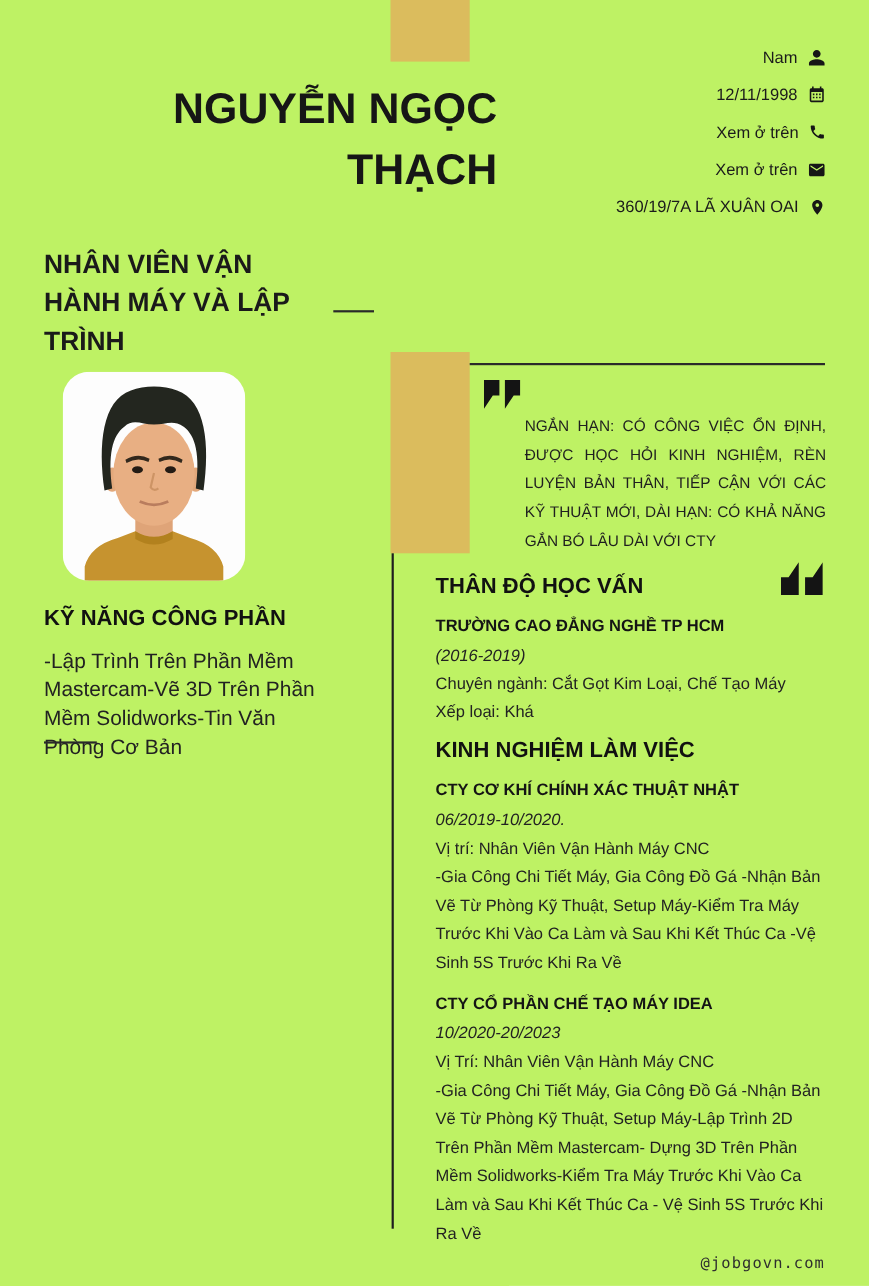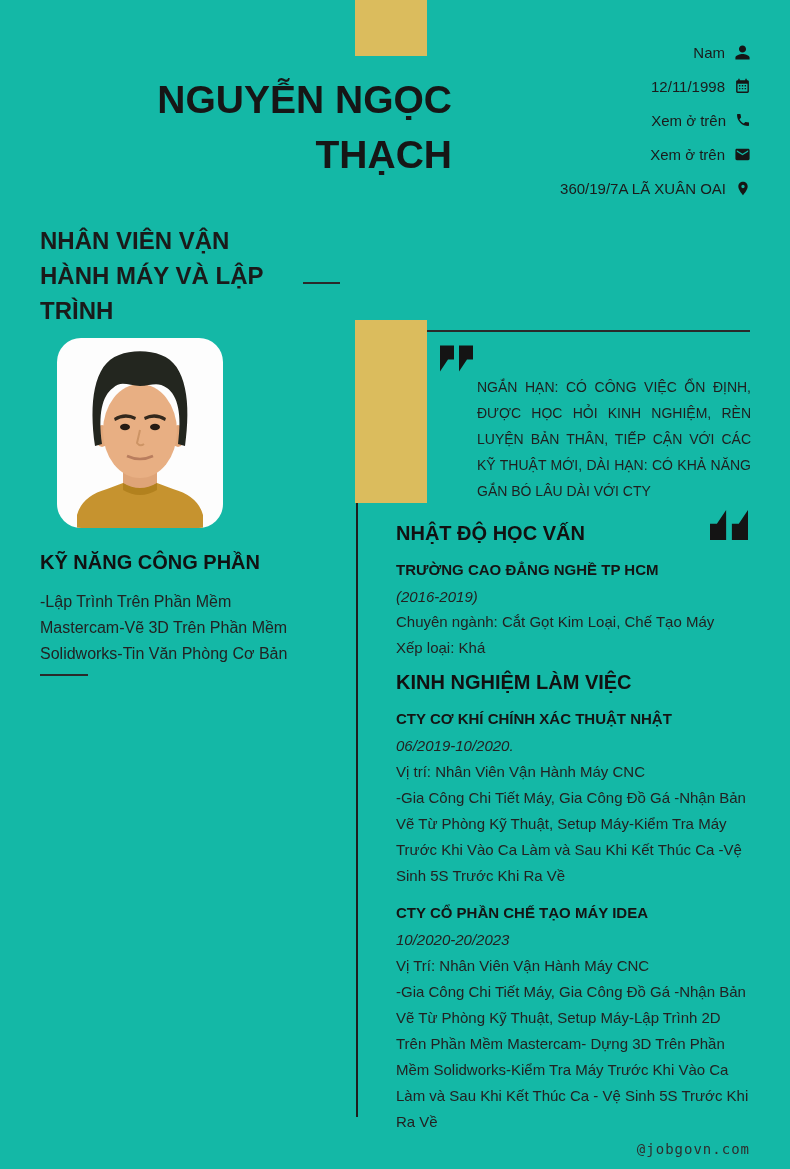--- a/index.html
+++ b/index.html
@@ -1,18 +1,18 @@
 <!DOCTYPE html>
 <html><head>
 <meta charset="utf-8">
 <style>
   * { margin:0; padding:0; box-sizing:border-box; }
   html,body { background:#ffffff; }
   body { font-family:"Liberation Sans","DejaVu Sans",sans-serif; color:#1c1c1c; }
-  .page { position:relative; width:790px; height:1169px; background:#14b8a6; overflow:hidden; }
+  .page { position:relative; width:790px; height:1169px; background:#bef264; overflow:hidden; }
 
   .gold-rect { position:absolute; background:#DBBC5D; }
   .gold-top { left:355px; top:0; width:72px; height:56px; }
   .gold-mid { left:355px; top:320px; width:72px; height:183px; }
 
   .contact { position:absolute; top:35px; right:39px; }
   .contact-row { display:flex; align-items:center; justify-content:flex-end; gap:9px; height:34px; }
   .contact-row .label { font-size:15px; color:#1b1b1b; white-space:nowrap; }
   .contact-row svg { flex:0 0 auto; display:block; }
 
@@ -21,21 +21,21 @@
 
   .subtitle { position:absolute; left:40px; top:223px; width:250px;
               font-size:24px; line-height:35px; font-weight:700; color:#1a1a1a; }
   .subtitle-line { position:absolute; left:303px; top:282px; width:37px; height:2px; background:#2a2a2a; }
 
   .photo { position:absolute; left:57px; top:338px; width:166px; height:190px; }
 
   .skills { position:absolute; left:40px; top:548px; width:280px; }
   .section-heading { font-size:20px; line-height:28px; font-weight:700; color:#111; }
   .skills .section-heading { margin-bottom:13px; }
-  .skills .body { font-size:16px; line-height:26px; color:#222; width:268px; }
+  .skills .body { font-size:19px; line-height:26px; color:#222; width:268px; }
   .skills-line { position:absolute; left:40px; top:674px; width:48px; height:2px; background:#2a2a2a; }
 
   .vline { position:absolute; left:356px; top:503px; width:2px; height:614px; background:#1e1e1e; }
   .quote-topline { position:absolute; left:427px; top:330px; width:323px; height:2px; background:#2a2a2a; }
 
   .quote-open { position:absolute; left:440px; top:345px; }
   .quote-close { position:absolute; left:710px; top:506px; transform:rotate(180deg); }
   .quote-text { position:absolute; left:477px; top:374px; width:274px;
                 font-size:14px; line-height:26px; font-weight:500; color:#1f1f1f;
                 text-align:justify; text-transform:uppercase; }
@@ -151,21 +151,21 @@
       </svg>
   </div>
   <div class="quote-text">NGẮN HẠN: CÓ CÔNG VIỆC ỔN ĐỊNH, ĐƯỢC HỌC HỎI KINH NGHIỆM, RÈN LUYỆN BẢN THÂN, TIẾP CẬN VỚI CÁC KỸ THUẬT MỚI, DÀI HẠN: CÓ KHẢ NĂNG GẮN BÓ LÂU DÀI VỚI CTY</div>
   <div class="quote-close">
     <svg width="38" height="30" viewBox="0 0 33 26" fill="#141414">
         <path d="M0 0 H14 V14 H8 L0 26 Z M19 0 H33 V14 H27 L19 26 Z"></path>
       </svg>
   </div>
 
   <div class="rcol-section edu">
-    <div class="section-heading">NHẬT ĐỘ HỌC VẤN</div>
+    <div class="section-heading">THÂN ĐỘ HỌC VẤN</div>
     <div class="sub-bold">TRƯỜNG CAO ĐẲNG NGHỀ TP HCM</div>
     <div class="period">(2016-2019)</div>
     <div class="body-line">Chuyên ngành: Cắt Gọt Kim Loại, Chế Tạo Máy</div>
     <div class="body-line">Xếp loại: Khá</div>
   </div>
 
   <div class="rcol-section exp">
     <div class="section-heading">KINH NGHIỆM LÀM VIỆC</div>
 
     <div class="job">

